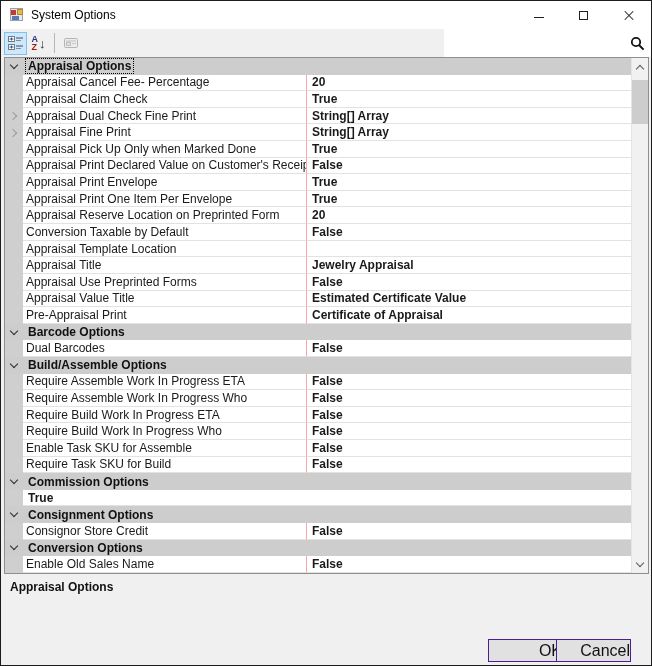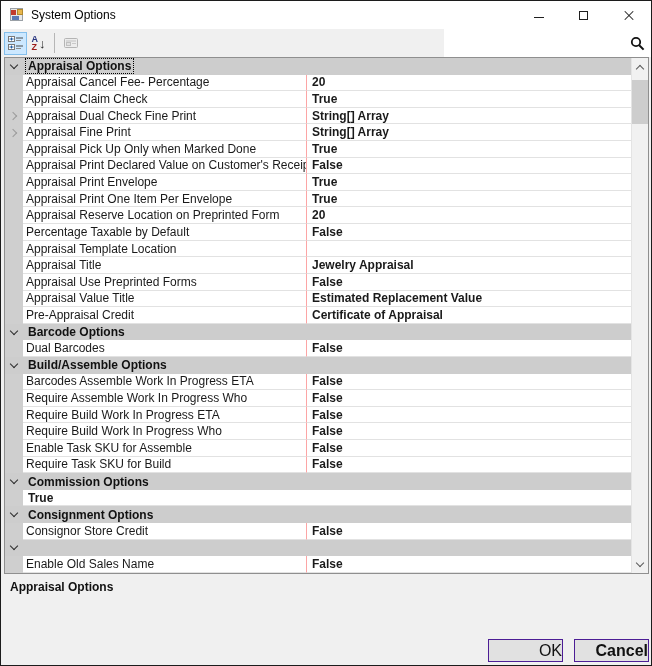--- a/index.html
+++ b/index.html
@@ -81,21 +81,21 @@
   .desc-panel { position:absolute; top:574px; left:3px; width:645px; height:59px;
                 background:#f0f0f0; border-bottom:1px solid #b0b0b0; padding:5px 6px; }
   .desc-title { font-weight:bold; color:#111; }
 
   
   .footer { position:absolute; left:0; right:0; bottom:0; height:33px; background:#f0f0f0; }
   .btn { position:absolute; top:7px; width:75px; height:23px; background:#e1e1e1;
          border:1px solid #4c1d95; font-family:"Liberation Sans", sans-serif; font-size:16px;
          color:#111; text-align:right; line-height:21px; }
   .btn-ok { right:88px; }
-  .btn-cancel { right:2px;font-weight:bold; }
+  .btn-cancel { right:20px; }
 </style>
 </head>
 <body>
 
 <div class="window">
 
   <div class="titlebar">
     <div class="app-icon">
       <div class="frame"></div>
         <div class="sq-red"></div>
@@ -253,21 +253,21 @@
     <div class="name-cell">
       <span class="row-label">Appraisal Reserve Location on Preprinted Form</span>
     </div>
     <div class="value-cell">20</div>
   </div>
         <div class="row">
     <div class="margin-cell">
       
     </div>
     <div class="name-cell">
-      <span class="row-label">Percentage Taxable by Default</span>
+      <span class="row-label">Conversion Taxable by Default</span>
     </div>
     <div class="value-cell">False</div>
   </div>
         <div class="row">
     <div class="margin-cell">
       
     </div>
     <div class="name-cell">
       <span class="row-label">Appraisal Template Location</span>
     </div>
@@ -291,28 +291,28 @@
     </div>
     <div class="value-cell">False</div>
   </div>
         <div class="row">
     <div class="margin-cell">
       
     </div>
     <div class="name-cell">
       <span class="row-label">Appraisal Value Title</span>
     </div>
-    <div class="value-cell">Estimated Replacement Value</div>
-  </div>
-        <div class="row">
-    <div class="margin-cell">
-      
-    </div>
-    <div class="name-cell">
-      <span class="row-label">Pre-Appraisal Credit</span>
+    <div class="value-cell">Estimated Certificate Value</div>
+  </div>
+        <div class="row">
+    <div class="margin-cell">
+      
+    </div>
+    <div class="name-cell">
+      <span class="row-label">Pre-Appraisal Print</span>
     </div>
     <div class="value-cell">Certificate of Appraisal</div>
   </div>
         <div class="row category">
     <div class="margin-cell">
       <span class="chev chev-down"></span>
     </div>
     <div class="name-cell">
       <span class="row-label">Barcode Options</span>
     </div>
@@ -334,21 +334,21 @@
     <div class="name-cell">
       <span class="row-label">Build/Assemble Options</span>
     </div>
     <div class="value-cell"></div>
   </div>
         <div class="row">
     <div class="margin-cell">
       
     </div>
     <div class="name-cell">
-      <span class="row-label">Barcodes Assemble Work In Progress ETA</span>
+      <span class="row-label">Require Assemble Work In Progress ETA</span>
     </div>
     <div class="value-cell">False</div>
   </div>
         <div class="row">
     <div class="margin-cell">
       
     </div>
     <div class="name-cell">
       <span class="row-label">Require Assemble Work In Progress Who</span>
     </div>
@@ -419,20 +419,23 @@
       
     </div>
     <div class="name-cell">
       <span class="row-label">Consignor Store Credit</span>
     </div>
     <div class="value-cell">False</div>
   </div>
         <div class="row category">
     <div class="margin-cell">
       <span class="chev chev-down"></span>
+    </div>
+    <div class="name-cell">
+      <span class="row-label">Conversion Options</span>
     </div>
     <div class="value-cell"></div>
   </div>
         <div class="row">
     <div class="margin-cell">
       
     </div>
     <div class="name-cell">
       <span class="row-label">Enable Old Sales Name</span>
     </div>

